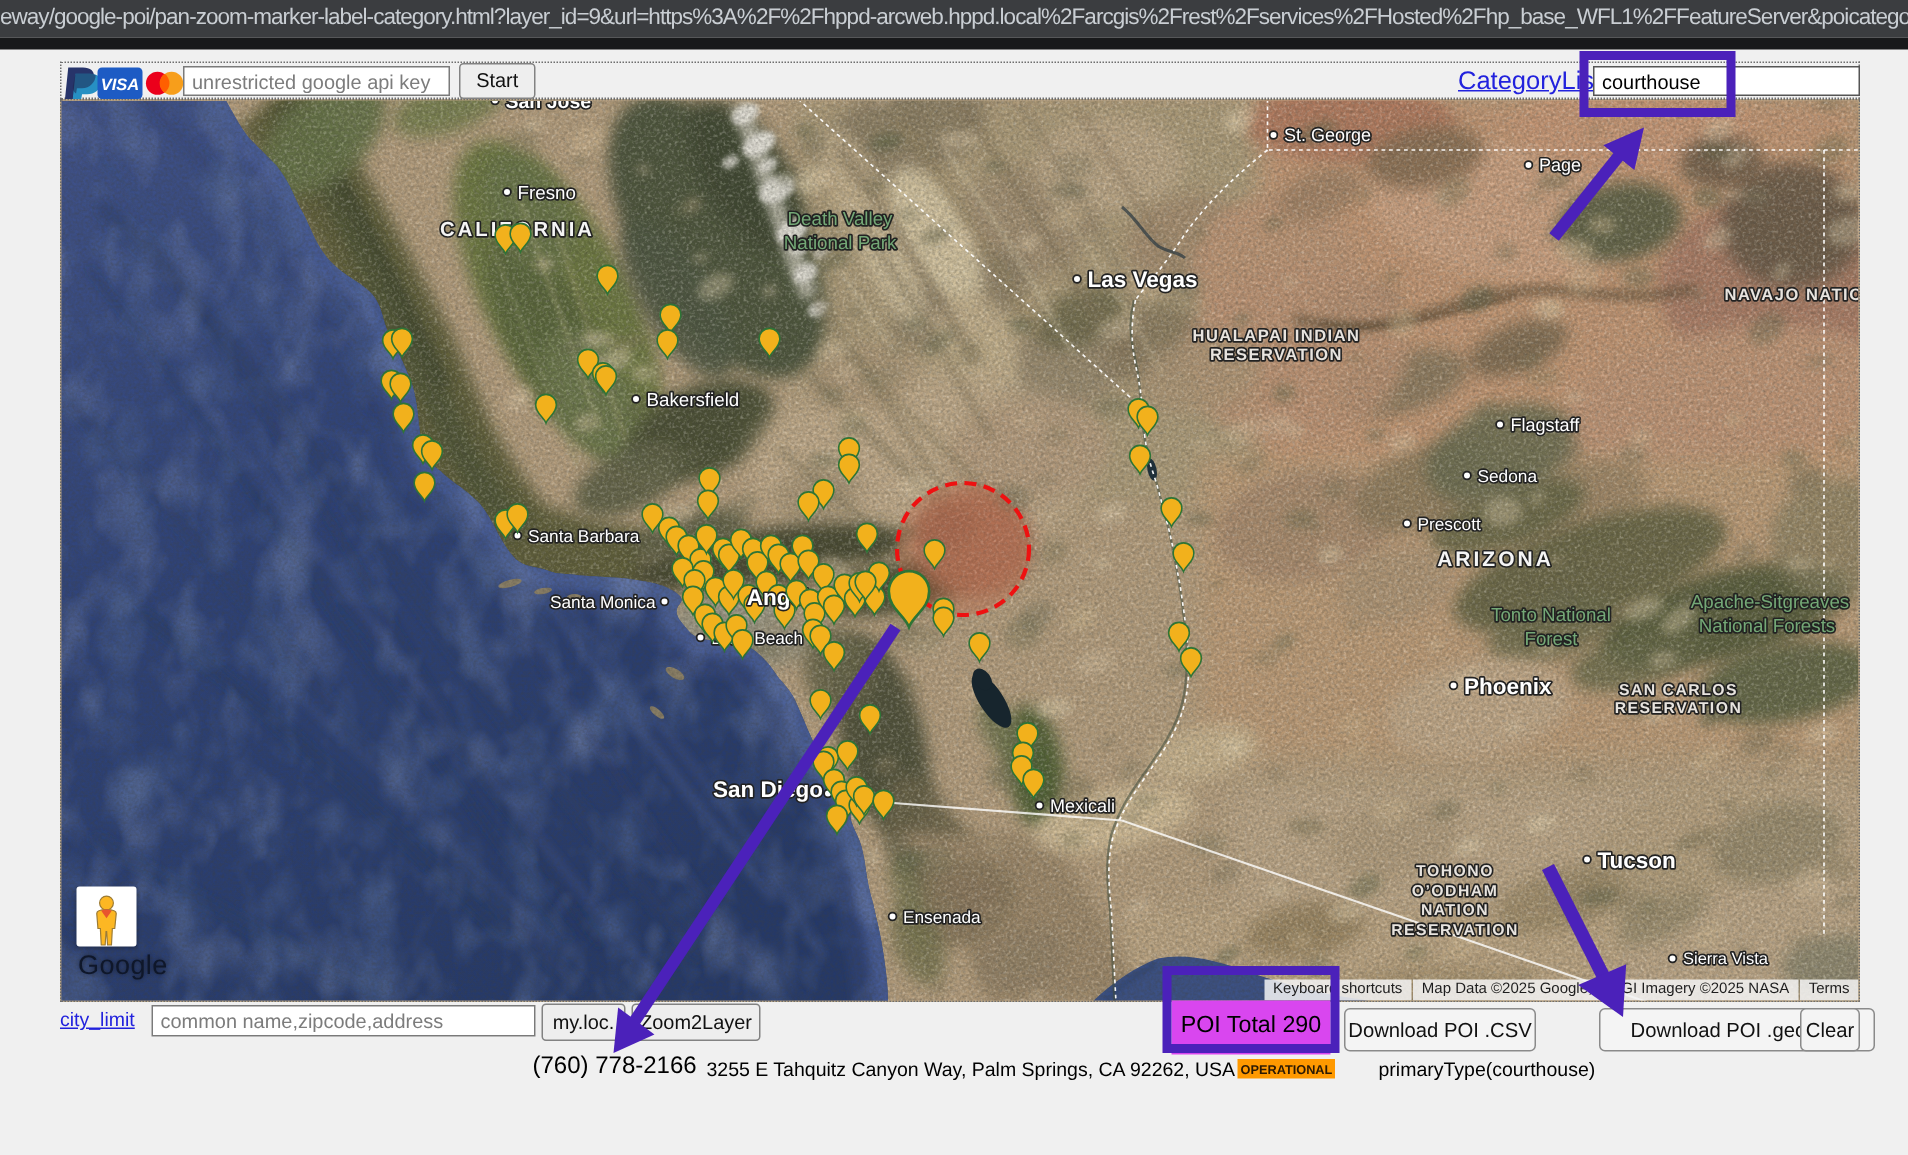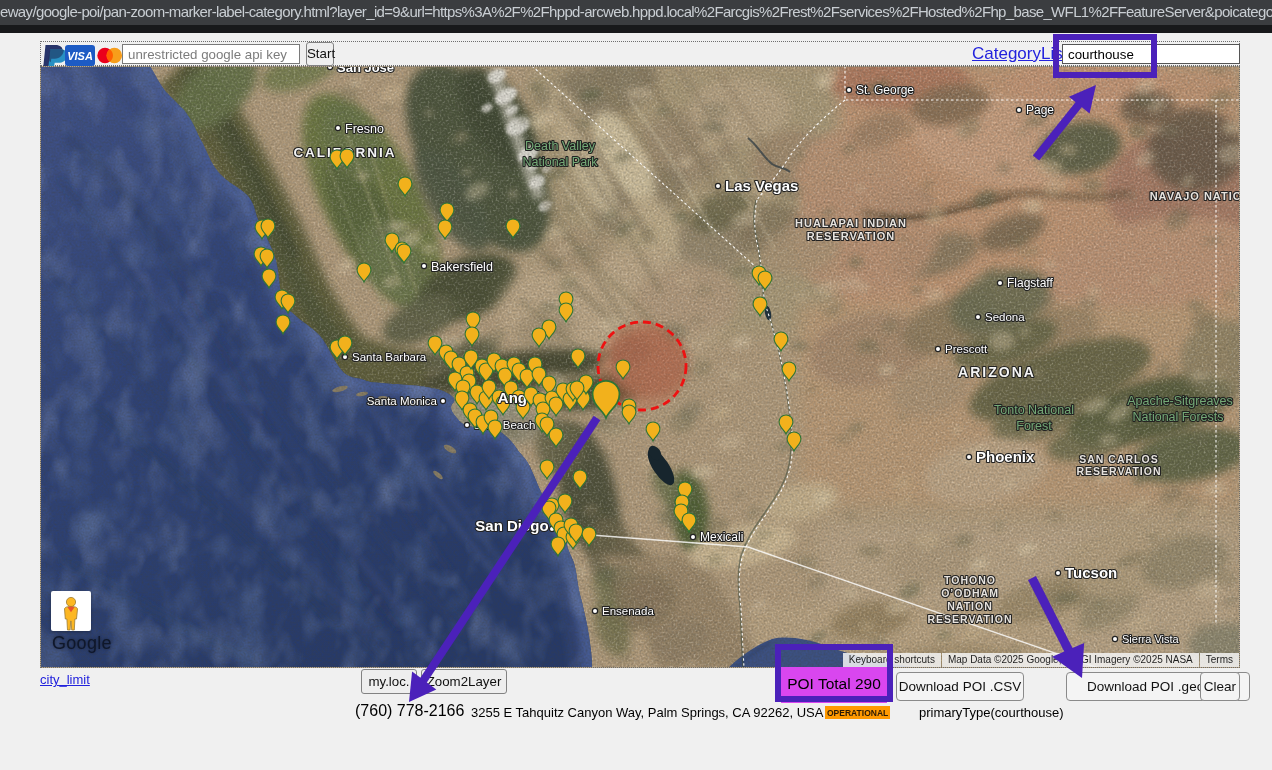--- a/index.html
+++ b/index.html
@@ -75,21 +75,21 @@
     <path d="M3.5,7 h9.8 c5,0 7.8,2.4 7.3,6.4 c-0.6,4.8 -4.2,7.4 -9.2,7.4 h-3.4 l-1.3,7.6 h-5.4 z" fill="#27346a"></path>
     <path d="M8.3,11.2 h9.8 c5,0 7.6,2.4 7.1,6.2 c-0.6,4.8 -4.1,7.4 -9.1,7.4 h-3.4 l-1.2,7 h-5.4 z" fill="#2790c3"></path>
     <path d="M8.3,11.2 h9.4 c1.6,0 3,0.3 4.1,0.9 c-0.1,4.5 -3.9,8.7 -9.1,8.7 h-3.4 l-0.6,3.5 c-1.6,-0.9 -2.4,-2.7 -2.1,-5.1 z" fill="#1f264f" opacity="0.55"></path>
     <rect x="23" y="7" width="30" height="21" rx="3" fill="#1d5bc4"></rect>
     <text x="38" y="22" font-size="11" font-style="italic" font-weight="bold" fill="#fff" text-anchor="middle" font-family="Liberation Sans">VISA</text>
     <circle cx="63" cy="17.5" r="7.7" fill="#eb001b"></circle>
     <circle cx="72.4" cy="17.5" r="7.7" fill="#f79e1b"></circle>
     <path d="M67.7,11.2 a7.7,7.7 0 0 1 0,12.6 a7.7,7.7 0 0 1 0,-12.6 z" fill="#ff5f00"></path>
   </svg>
   <input class="hinput" style="left: 81px; top: 2px; width: 178px; height: 20px;" placeholder="unrestricted google api key">
-  <div class="btn" style="left:265px;top:0px;width:28px;height:24px;line-height:22px">Start</div>
+  <div class="btn" style="left:265px;top:0px;width:51px;height:24px;line-height:22px">Start</div>
   <a class="lnk" href="#" style="position:absolute;left:931px;top:2px;font-size:17px">CategoryList</a>
   <input class="hinput" style="left: 1021px; top: 2px; width: 178px; height: 20px; border-color: rgb(85, 85, 85);" value="courthouse">
 </div>
 
 <div id="map">
 <svg id="mapsvg" width="1199" height="602" viewBox="40 66 1199 602">
 <defs>
 <filter id="b8" x="-40%" y="-40%" width="180%" height="180%">
           <feGaussianBlur stdDeviation="8"></feGaussianBlur>
         </filter>
@@ -777,20 +777,21 @@
   <div id="glogo">Google</div>
   <div id="attrib">
     <div>Keyboard shortcuts</div>
       <div>Map Data ©2025 Google, INEGI Imagery ©2025 NASA</div>
       <div>Terms</div>
   </div>
 </div>
 
 <div id="controls">
   <a class="lnk" href="#" style="position:absolute;left:0px;top:5px;font-size:13px">city_limit</a>
+  <input class="hinput" style="left: 61px; top: 3px; width: 256px; height: 21px;" placeholder="common name,zipcode,address">
   <div class="btn" style="left:321px;top:2px;width:56px;height:25px;line-height:23px">my.loc.</div>
   <div class="btn" style="left:381px;top:2px;width:86px;height:25px;line-height:23px">Zoom2Layer</div>
   <div id="poitotal">POI Total 290</div>
   <div class="bigbtn" style="left:856px;width:128px">Download POI .CSV</div>
   <div class="bigbtn" style="left:1026px;width:184px">Download POI .geojson</div>
   <div class="bigbtn" style="left:1160px;width:40px">Clear</div>
 </div>
 
 <div id="footer">
   <span style="left:315px;top:4px;font-size:16px;">(760) 778-2166</span>

